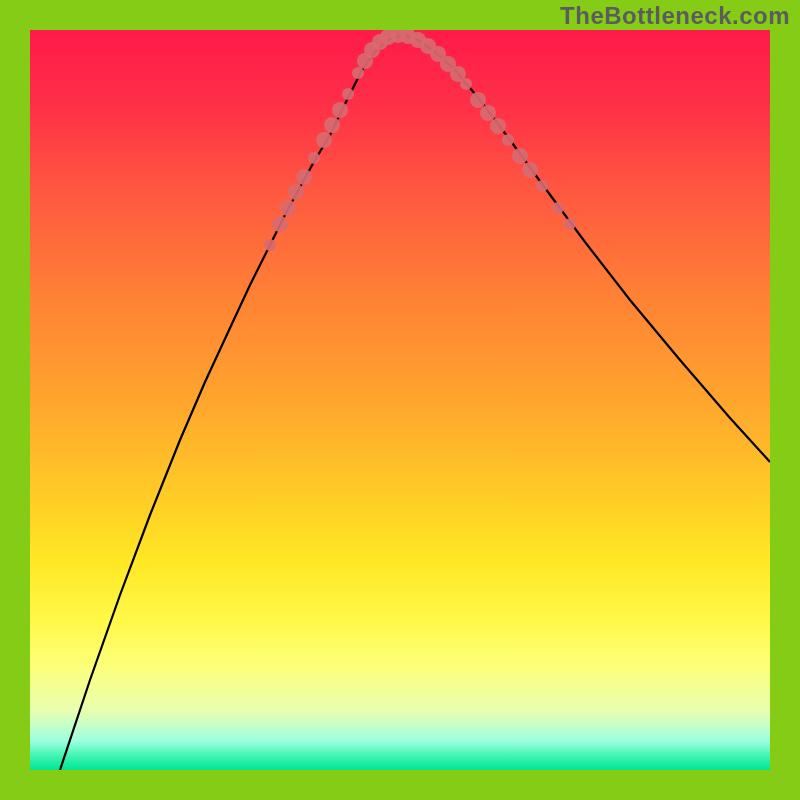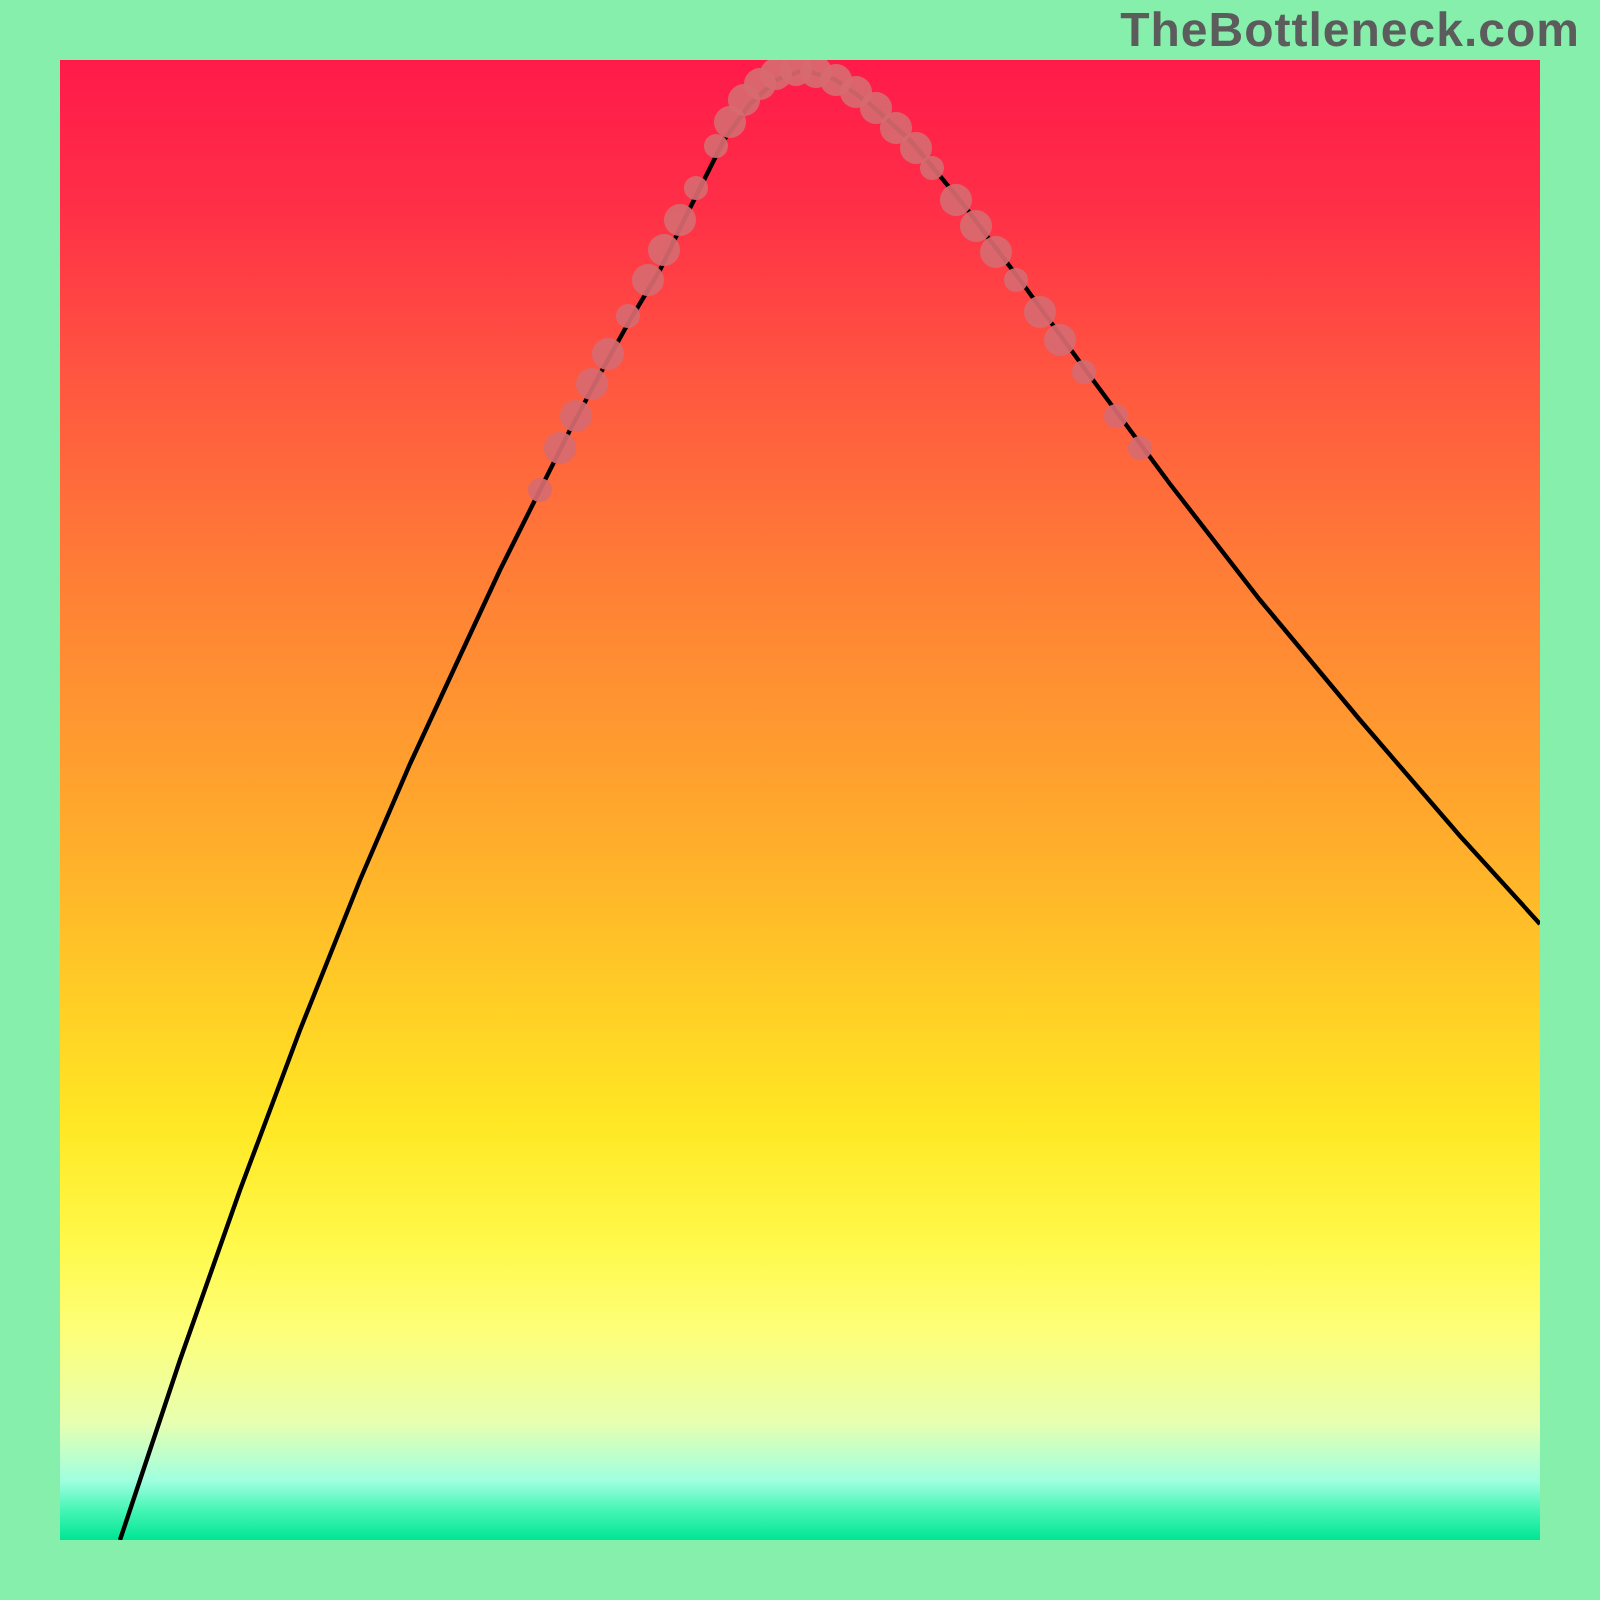--- a/index.html
+++ b/index.html
@@ -1,21 +1,21 @@
 <!DOCTYPE html>
 <html><head>
 <meta charset="utf-8">
 <style>
   * { margin: 0; padding: 0; box-sizing: border-box; }
   html, body { width: 800px; height: 800px; overflow: hidden; background: #000; }
   .stage {
     position: relative;
     width: 800px;
     height: 800px;
-    background: #86efac;
+    background: #84cc16;
   }
   .watermark {
     position: absolute;
     top: 2px;
     right: 10px;
     font-family: Arial, Helvetica, sans-serif;
     font-size: 24px;
     font-weight: 600;
     color: #5c5c5c;
     letter-spacing: 0.5px;

